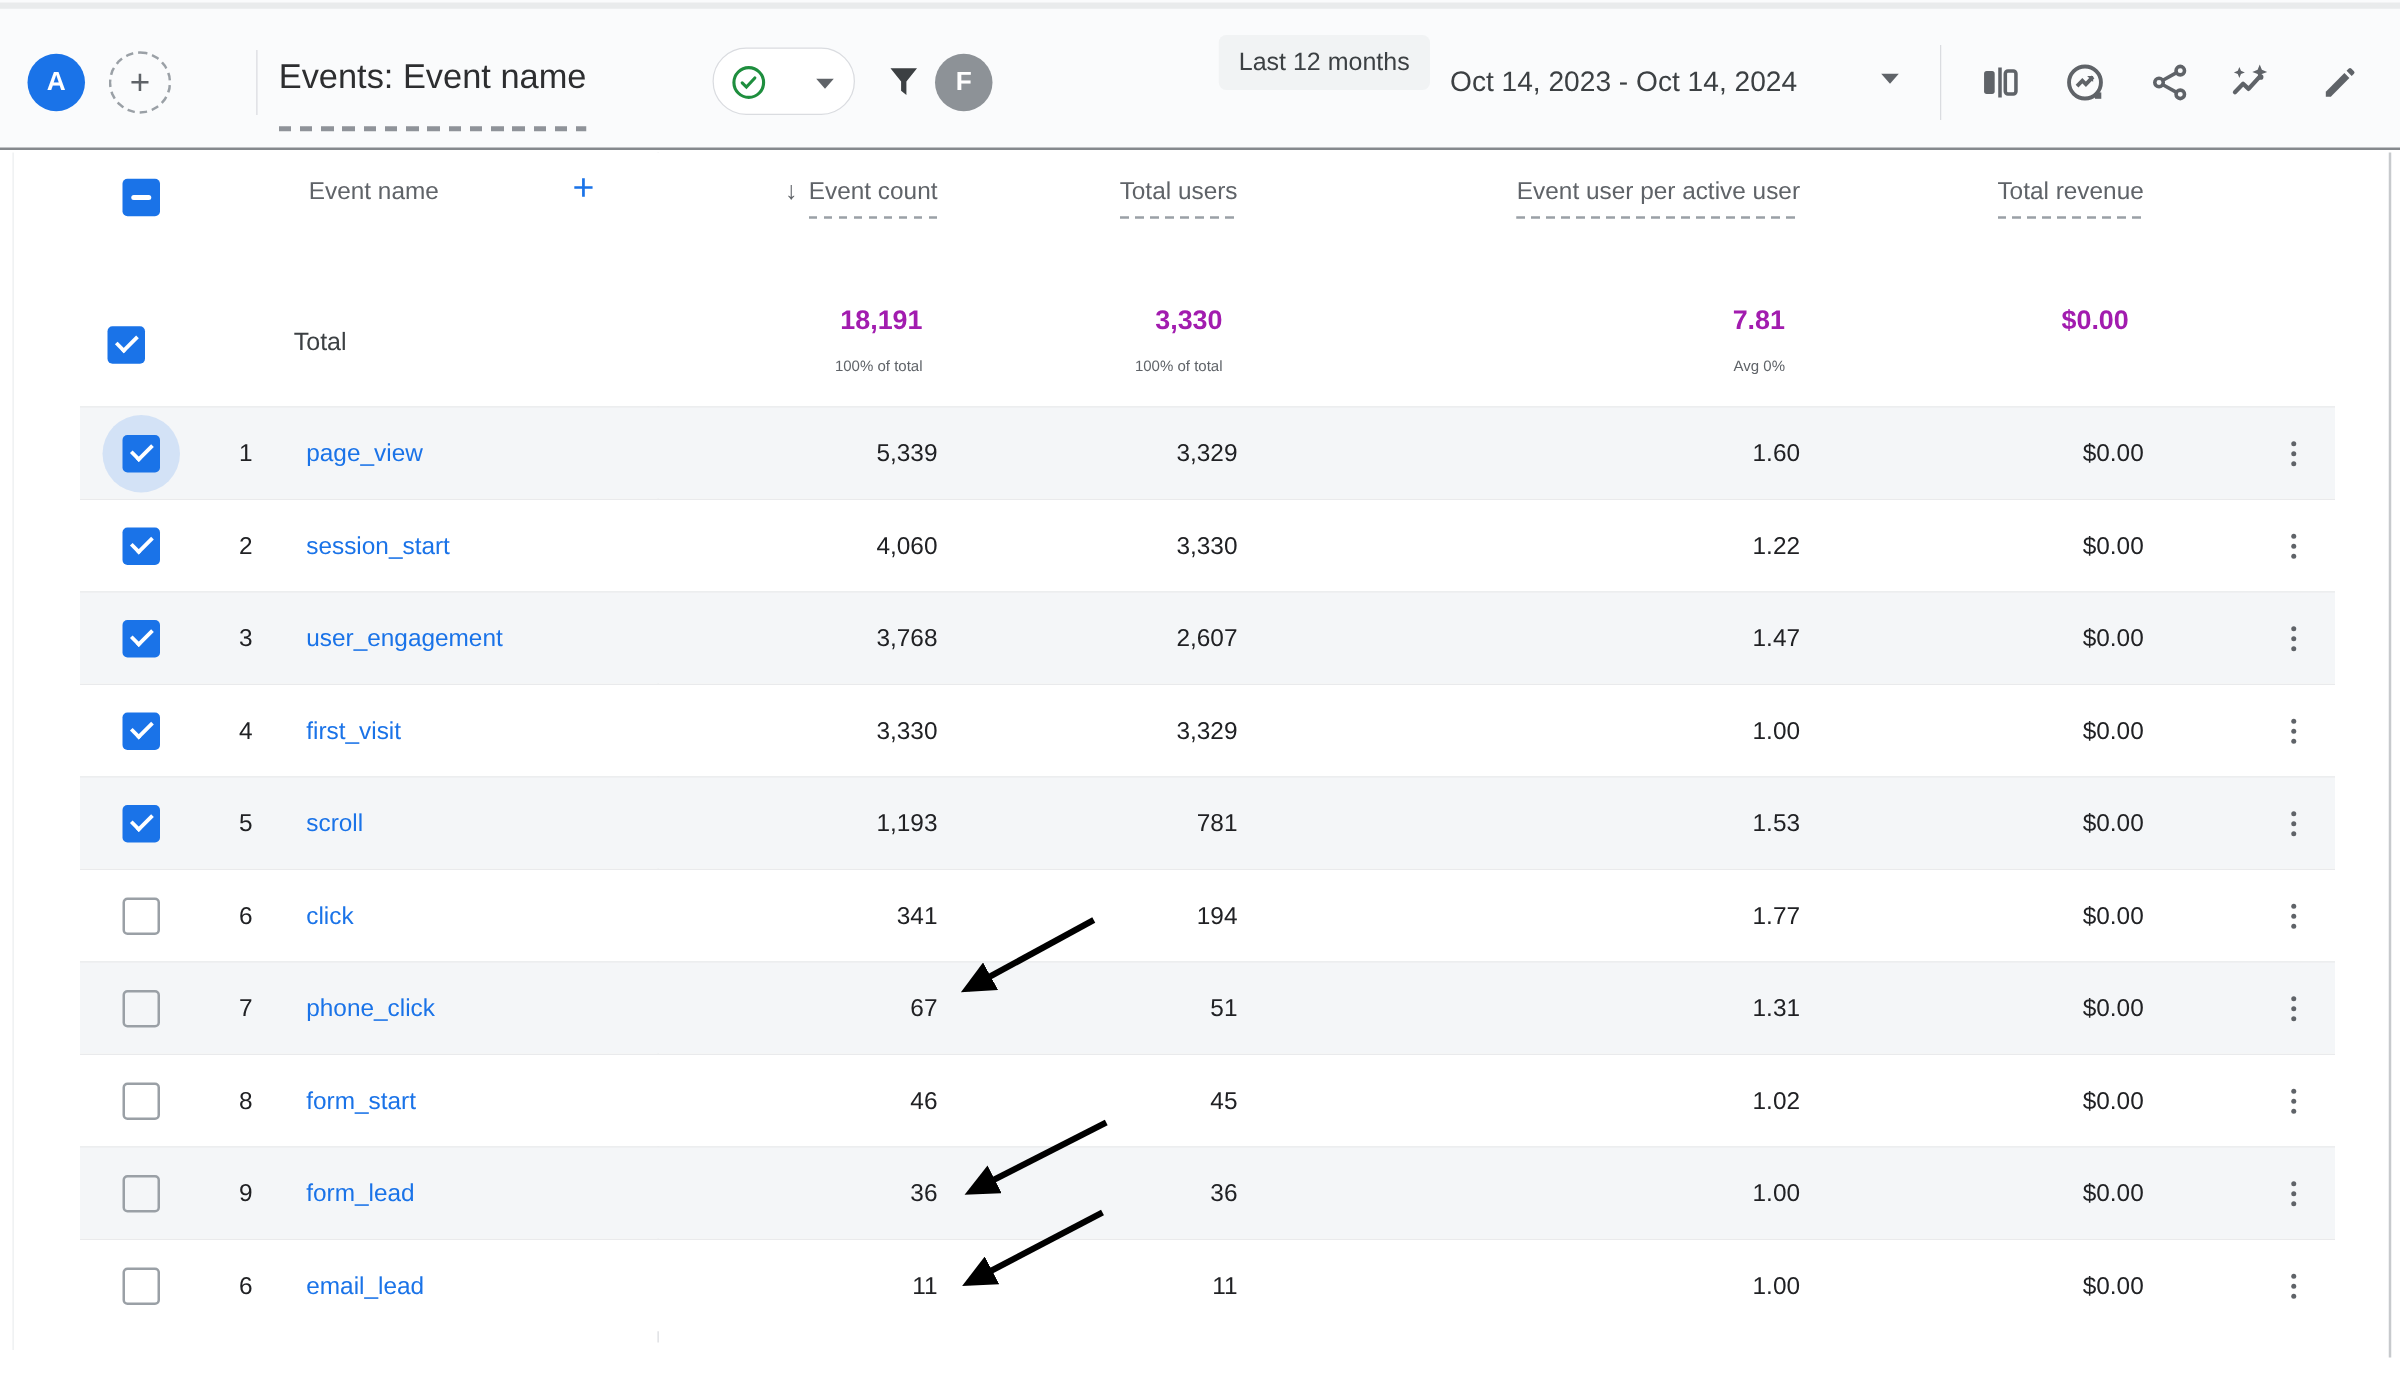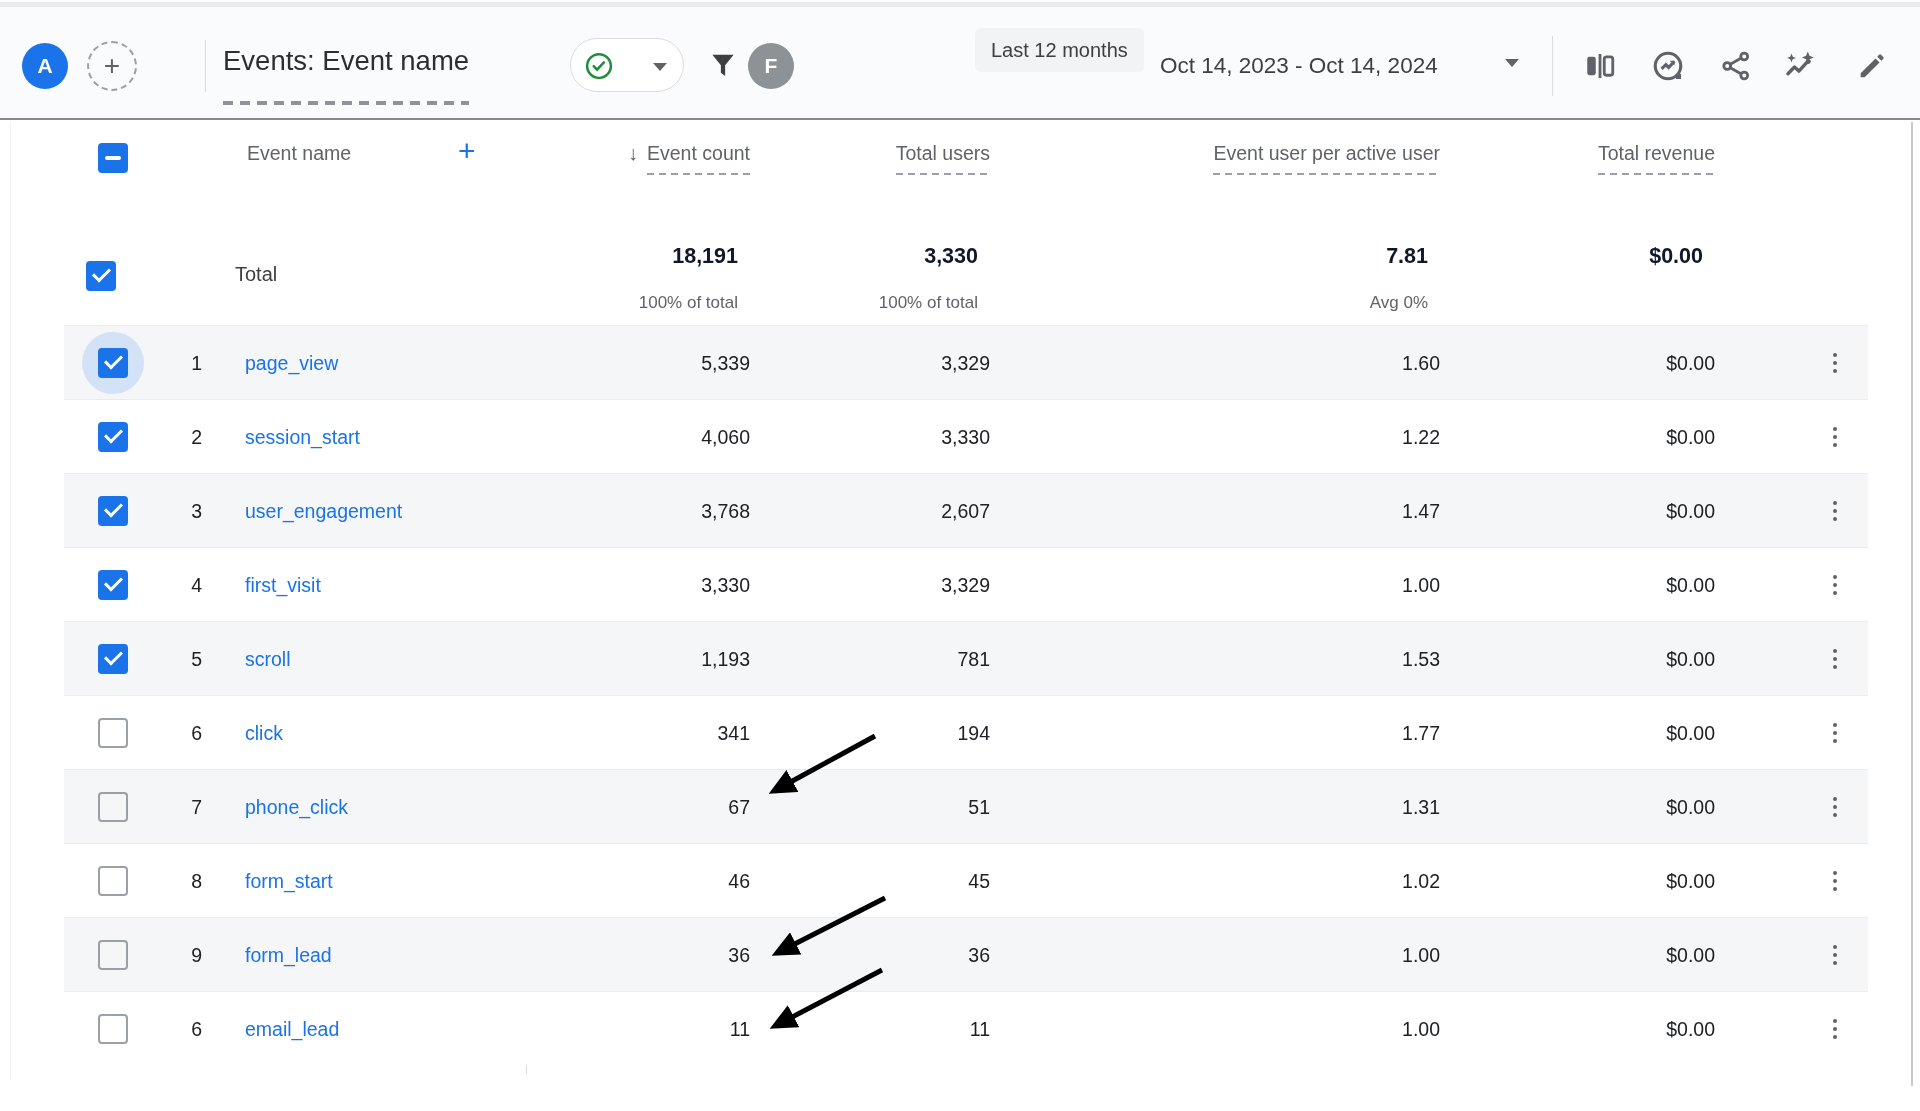--- a/index.html
+++ b/index.html
@@ -71,22 +71,22 @@
   .box-count { left:386px; width:300px; }
   .box-users { left:626px; width:300px; }
   .box-per   { left:1076px; width:300px; }
   .box-rev   { left:1351px; width:300px; }
   .thead .cb { left:34px; top:21px; }
 
   
   .trow .cb { left:34px; top:61px; }
   .t-label { position:absolute; left:183px; top:60px; font-size:20px; color:#3c4043; line-height:28px; }
   .tm { position:absolute; top:42px; text-align:right; }
-  .tm .big { display:block; font-size:21.5px; font-weight:600; line-height:28px; color:#0f172a; }
-  .tm .sub { display:block; font-size:17px; color:#5f6368; line-height:24px; margin-top:21px; }
+  .tm .big { display:block; font-size:21.5px; font-weight:600; line-height:28px; color:#a21caf; }
+  .tm .sub { display:block; font-size:12px; color:#5f6368; line-height:24px; margin-top:11px; }
 
   
   .row { position:relative; width:1804px; height:74px; background:#fff; border-top:1px solid #e9eaec; }
   .row.stripe { background:#f4f6f8; }
   .row .halo { position:absolute; left:18px; top:6px; width:62px; height:62px; border-radius:50%;
     background:rgba(26,115,232,0.15); }
   .row .cb { left:34px; top:22px; }
   .idx { position:absolute; left:90px; width:48px; top:0; height:74px; line-height:74px;
     text-align:right; font-size:19.5px; color:#202124; }
   .link { position:absolute; left:181px; top:0; height:74px; line-height:74px; font-size:19.5px;

